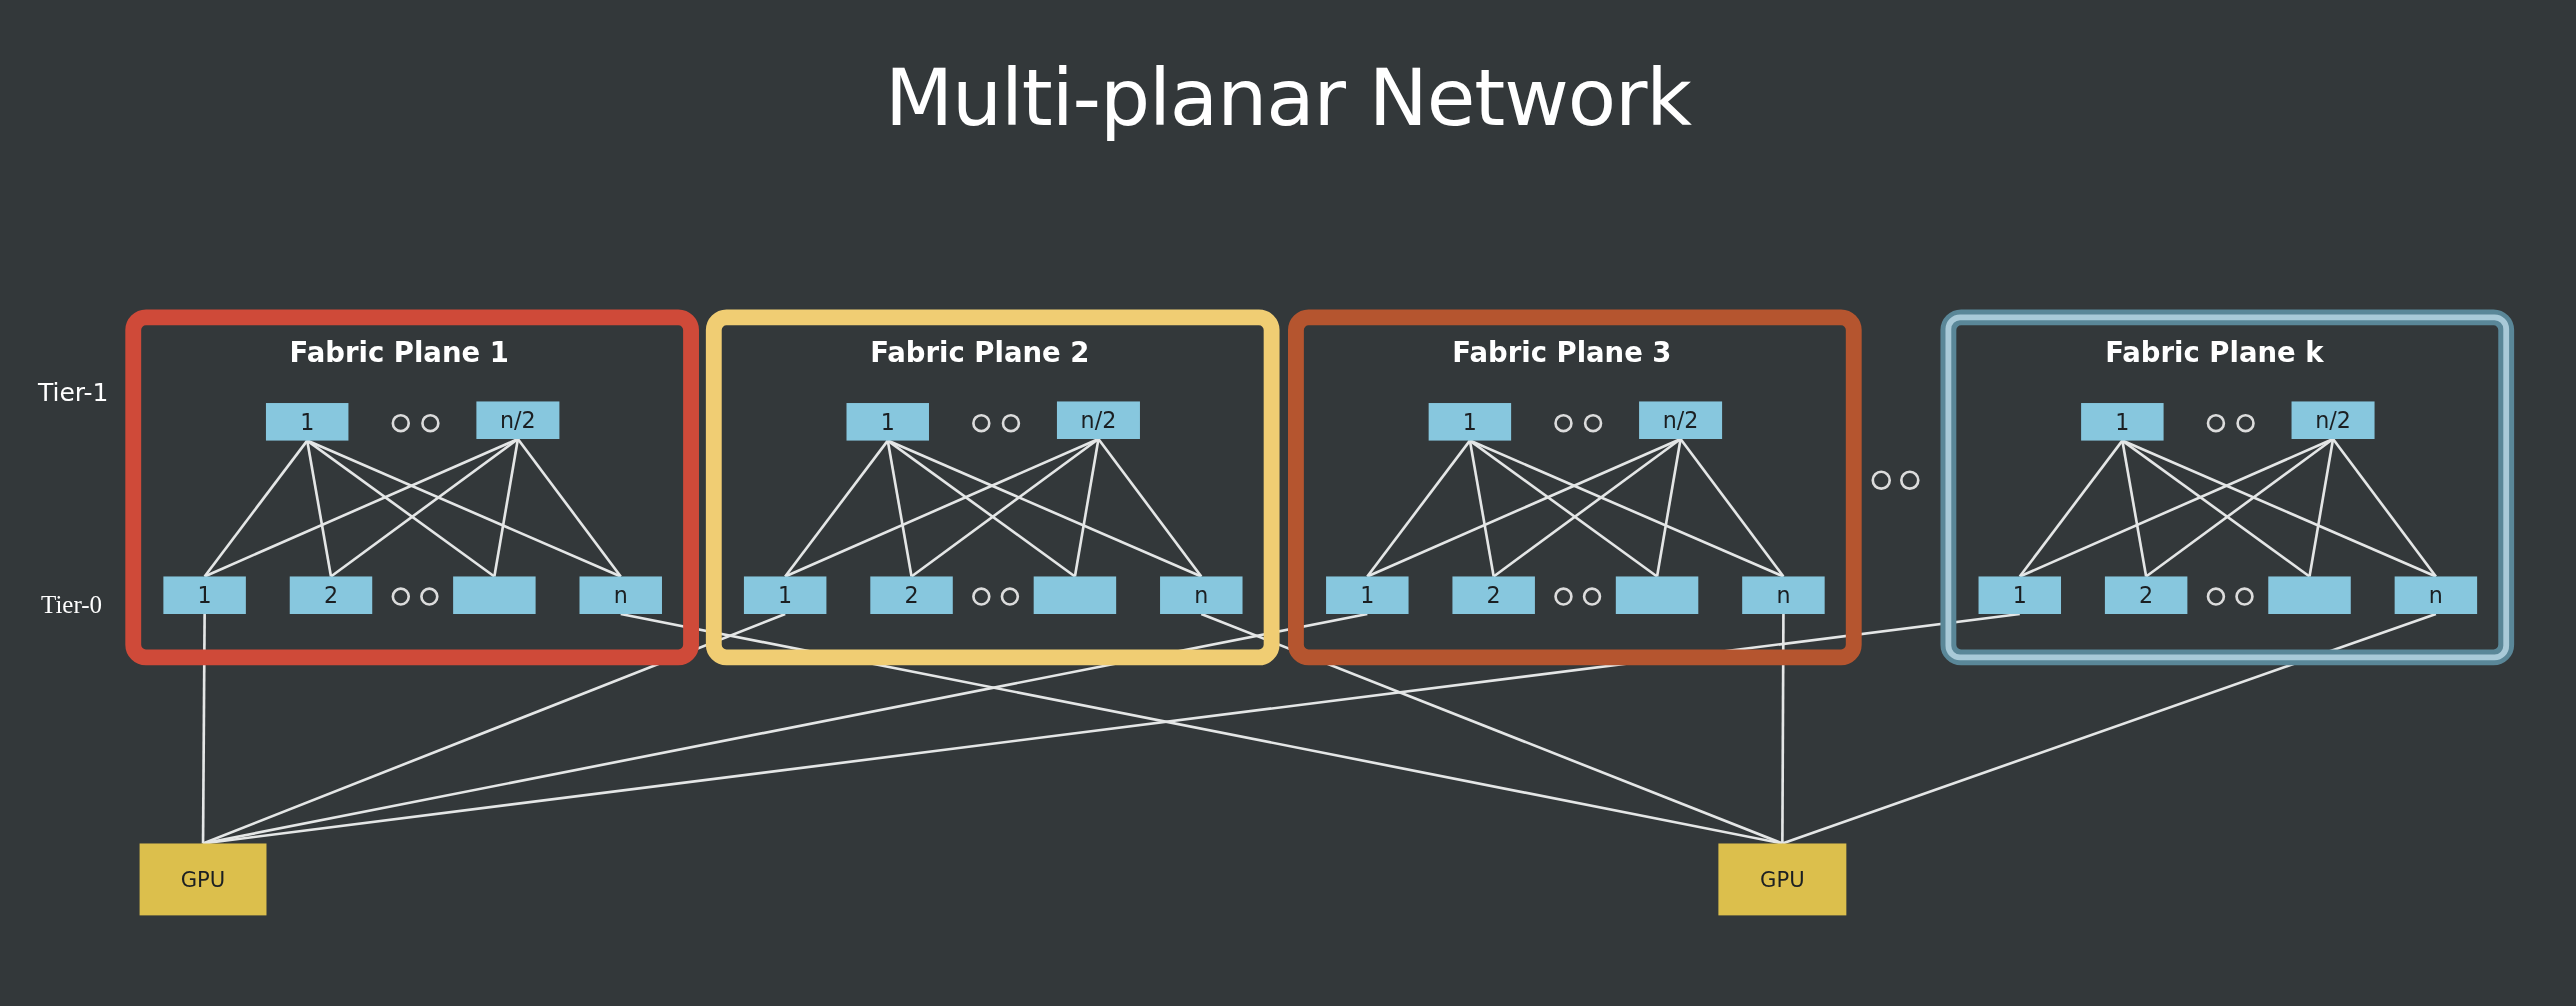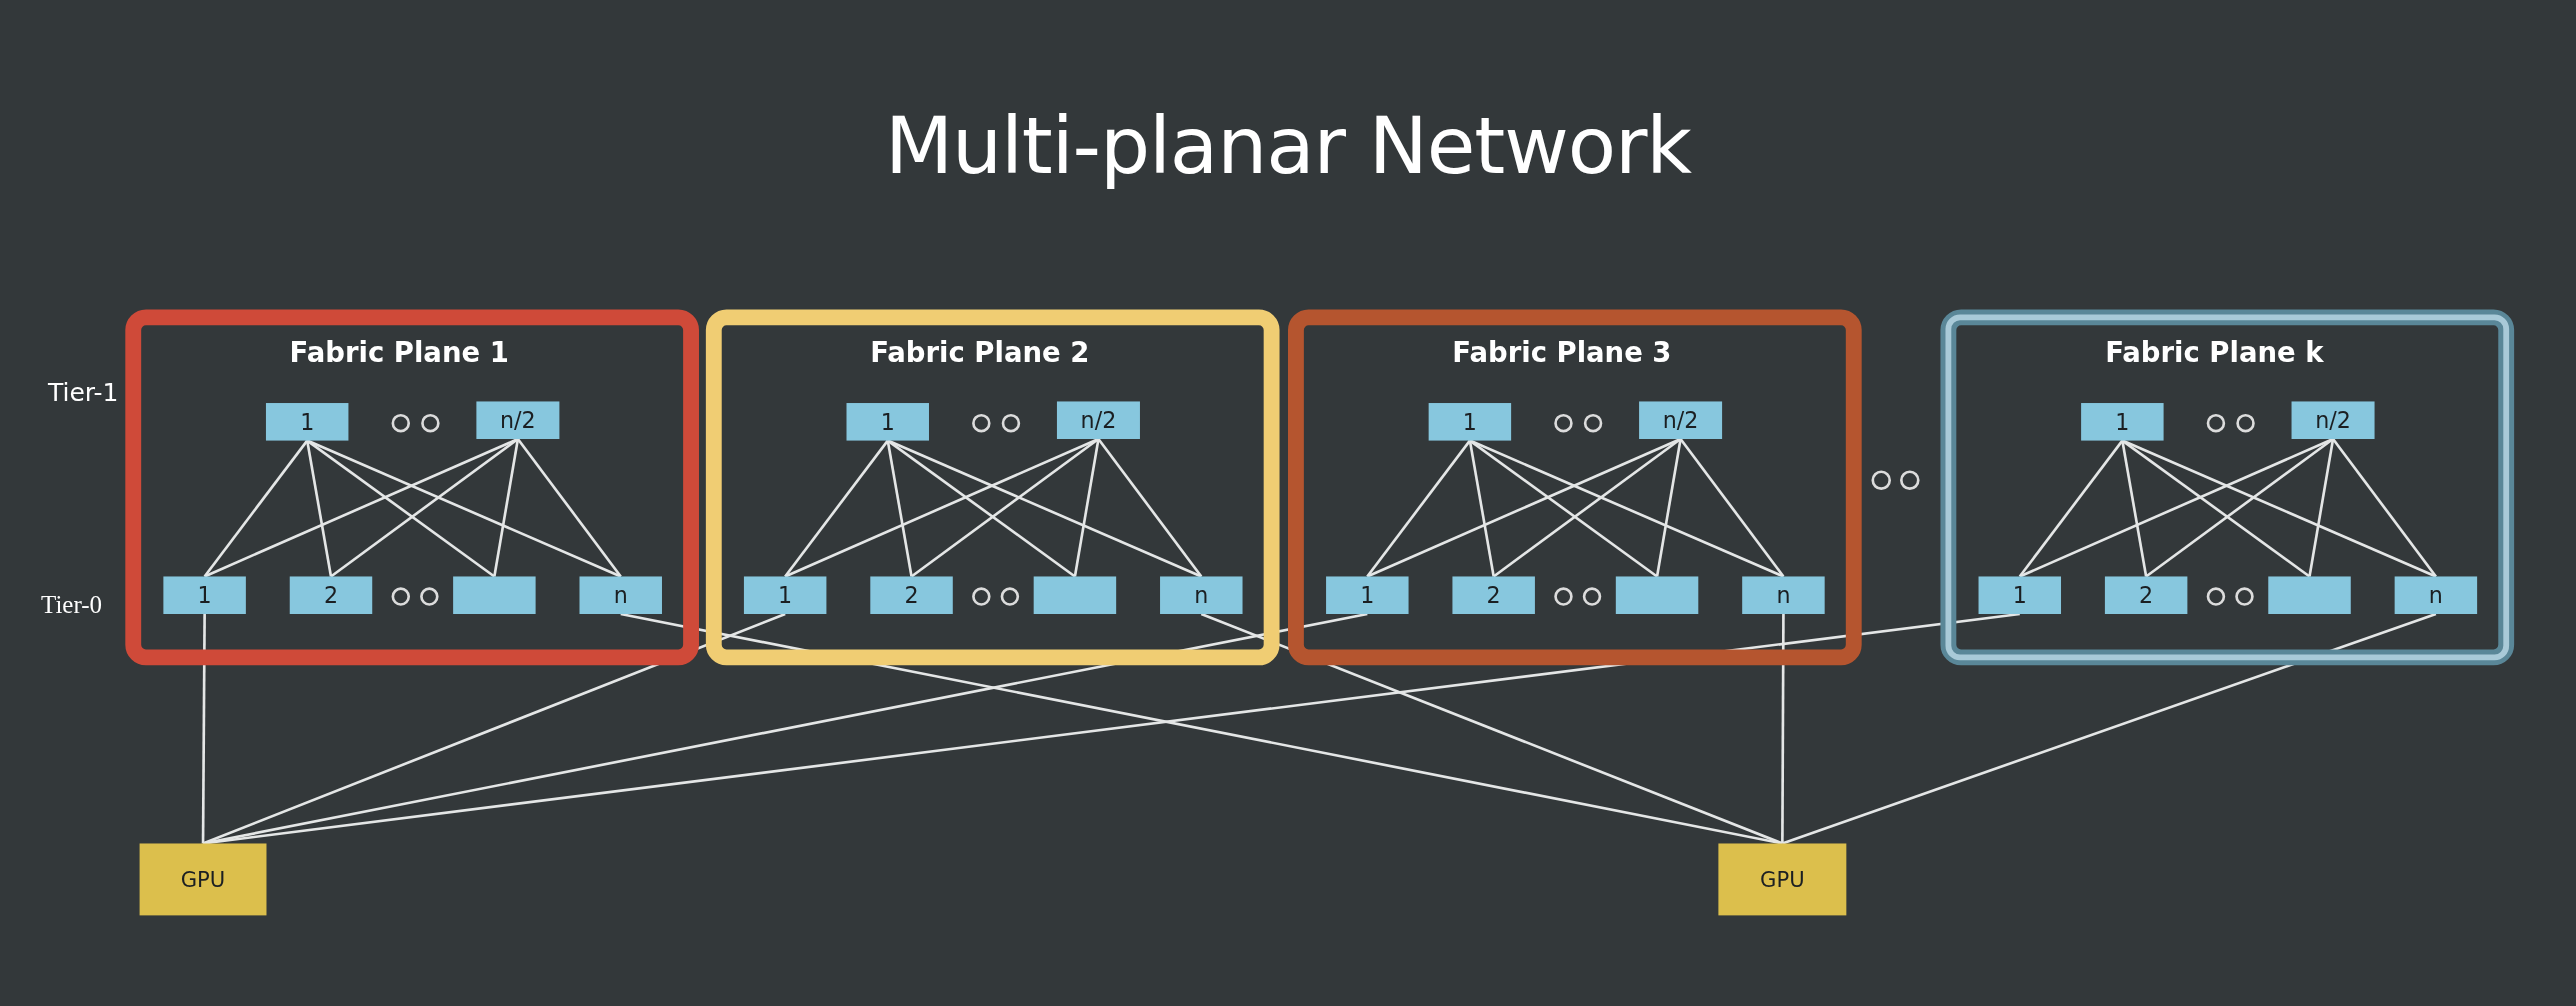--- a/index.html
+++ b/index.html
@@ -6,33 +6,33 @@
   body {
     width: 2576px; height: 1007px; overflow: hidden;
     background: #33383a;
     font-family: "DejaVu Sans", "Liberation Sans", sans-serif;
     position: relative;
   }
   #stage { position: absolute; left: 0; top: 0; width: 2576px; height: 1007px; }
   .title {
     position: absolute; left: 0; top: 59px; width: 2576px;
     text-align: center; color: #ffffff; font-size: 79px; font-weight: normal;
-    letter-spacing: -1.1px; line-height: 1; margin-top: 48px;
+    letter-spacing: -1.1px; line-height: 1;
   }
   .tier-label {
     position: absolute; color: #ffffff; font-size: 25px; line-height: 1;
   }
   svg text { font-family: "DejaVu Sans", "Liberation Sans", sans-serif; }
 </style>
 </head>
 <body>
 
 <div id="stage">
   <div class="title">Multi-planar Network</div>
-  <div class="tier-label" style="left:48px; top:380px;">Tier-1</div>
+  <div class="tier-label" style="left:38px; top:380px;">Tier-1</div>
   <div class="tier-label" style="left:41px; top:592px;font-family:Liberation Serif, serif;">Tier-0</div>
 
   <svg id="net" width="2576" height="1007" viewBox="0 0 4872 1904" style="position:absolute; left:0; top:0;" xmlns="http://www.w3.org/2000/svg">
     <g id="gpu-links">
         <line x1="384" y1="1595" x2="387" y2="1161" stroke="#e4e6e6" stroke-width="5"></line>
         <line x1="384" y1="1595" x2="1485" y2="1161" stroke="#e4e6e6" stroke-width="5"></line>
         <line x1="384" y1="1595" x2="2586" y2="1161" stroke="#e4e6e6" stroke-width="5"></line>
         <line x1="384" y1="1595" x2="3820" y2="1161" stroke="#e4e6e6" stroke-width="5"></line>
         <line x1="3371" y1="1595" x2="1174" y2="1161" stroke="#e4e6e6" stroke-width="5"></line>
         <line x1="3371" y1="1595" x2="2272" y2="1161" stroke="#e4e6e6" stroke-width="5"></line>

